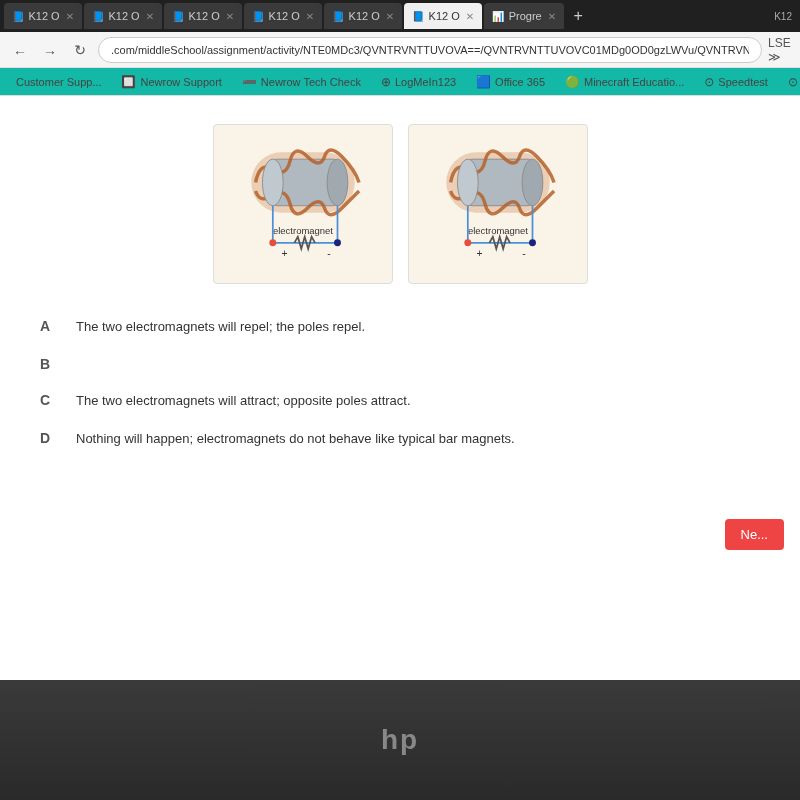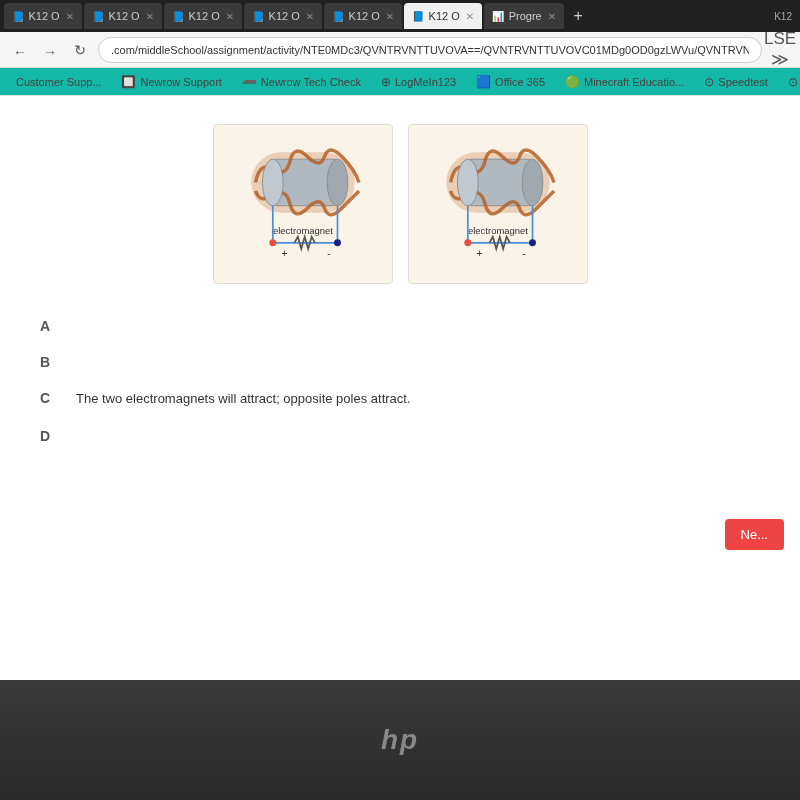--- a/index.html
+++ b/index.html
@@ -40,21 +40,20 @@
       background: linear-gradient(180deg, #3a3a3a 0%, #2a2a2a 100%);
       display: flex;
       align-items: center;
       justify-content: center;
     }
 
     .hp-logo {
       color: #888;
       font-size: 28px;
       font-weight: bold;
-      font-style: italic;
       letter-spacing: 2px;
     }
 
     
     .taskbar {
       height: 32px;
       background: #202020;
       display: flex;
       align-items: center;
       padding: 0 4px;
@@ -313,21 +312,21 @@
       <div class="system-tray">
         <span>K12</span>
       </div>
     </div>
 
     <div class="address-bar-row">
       <div class="nav-btn">←</div>
       <div class="nav-btn">→</div>
       <div class="nav-btn">↻</div>
       <input class="address-input" type="text" value=".com/middleSchool/assignment/activity/NTE0MDc3/QVNTRVNTTUVOVA==/QVNTRVNTTUVОVC01MDg0OD0gzLWVu/QVNTRVNTTUVОR" style="">
-      <div class="nav-btn" style="font-size:17px; color:#555;text-align:center;">LSE ≫</div>
+      <div class="nav-btn" style="font-size:12px; color:#555;">LSE ≫</div>
     </div>
 
     <div class="bookmarks-bar">
       <div class="bookmark">
         <span>Customer Supp...</span>
       </div>
       <div class="bookmark">
         <span class="bookmark-icon">🔲</span>
         <span>Newrow Support</span>
       </div>
@@ -425,33 +424,35 @@
             <text x="65" y="142" font-size="12" fill="#333">+</text>
             <text x="118" y="142" font-size="12" fill="#333">-</text>
           </svg>
         </div>
 
       </div>
 
 
       <div class="answer-choice">
         <span class="answer-letter">A</span>
+        <span class="answer-text">The two electromagnets will repel; the poles repel.</span>
       </div>
 
       <div class="answer-choice">
         <span class="answer-letter">B</span>
       </div>
 
       <div class="answer-choice">
         <span class="answer-letter">C</span>
         <span class="answer-text">The two electromagnets will attract; opposite poles attract.</span>
       </div>
 
       <div class="answer-choice">
         <span class="answer-letter">D</span>
+        <span class="answer-text">Nothing will happen; electromagnets do not behave like typical bar magnets.</span>
       </div>
 
     </div>
 
     <div class="bottom-area">
       <button class="next-btn">Ne...</button>
     </div>
 
   </div>
 

